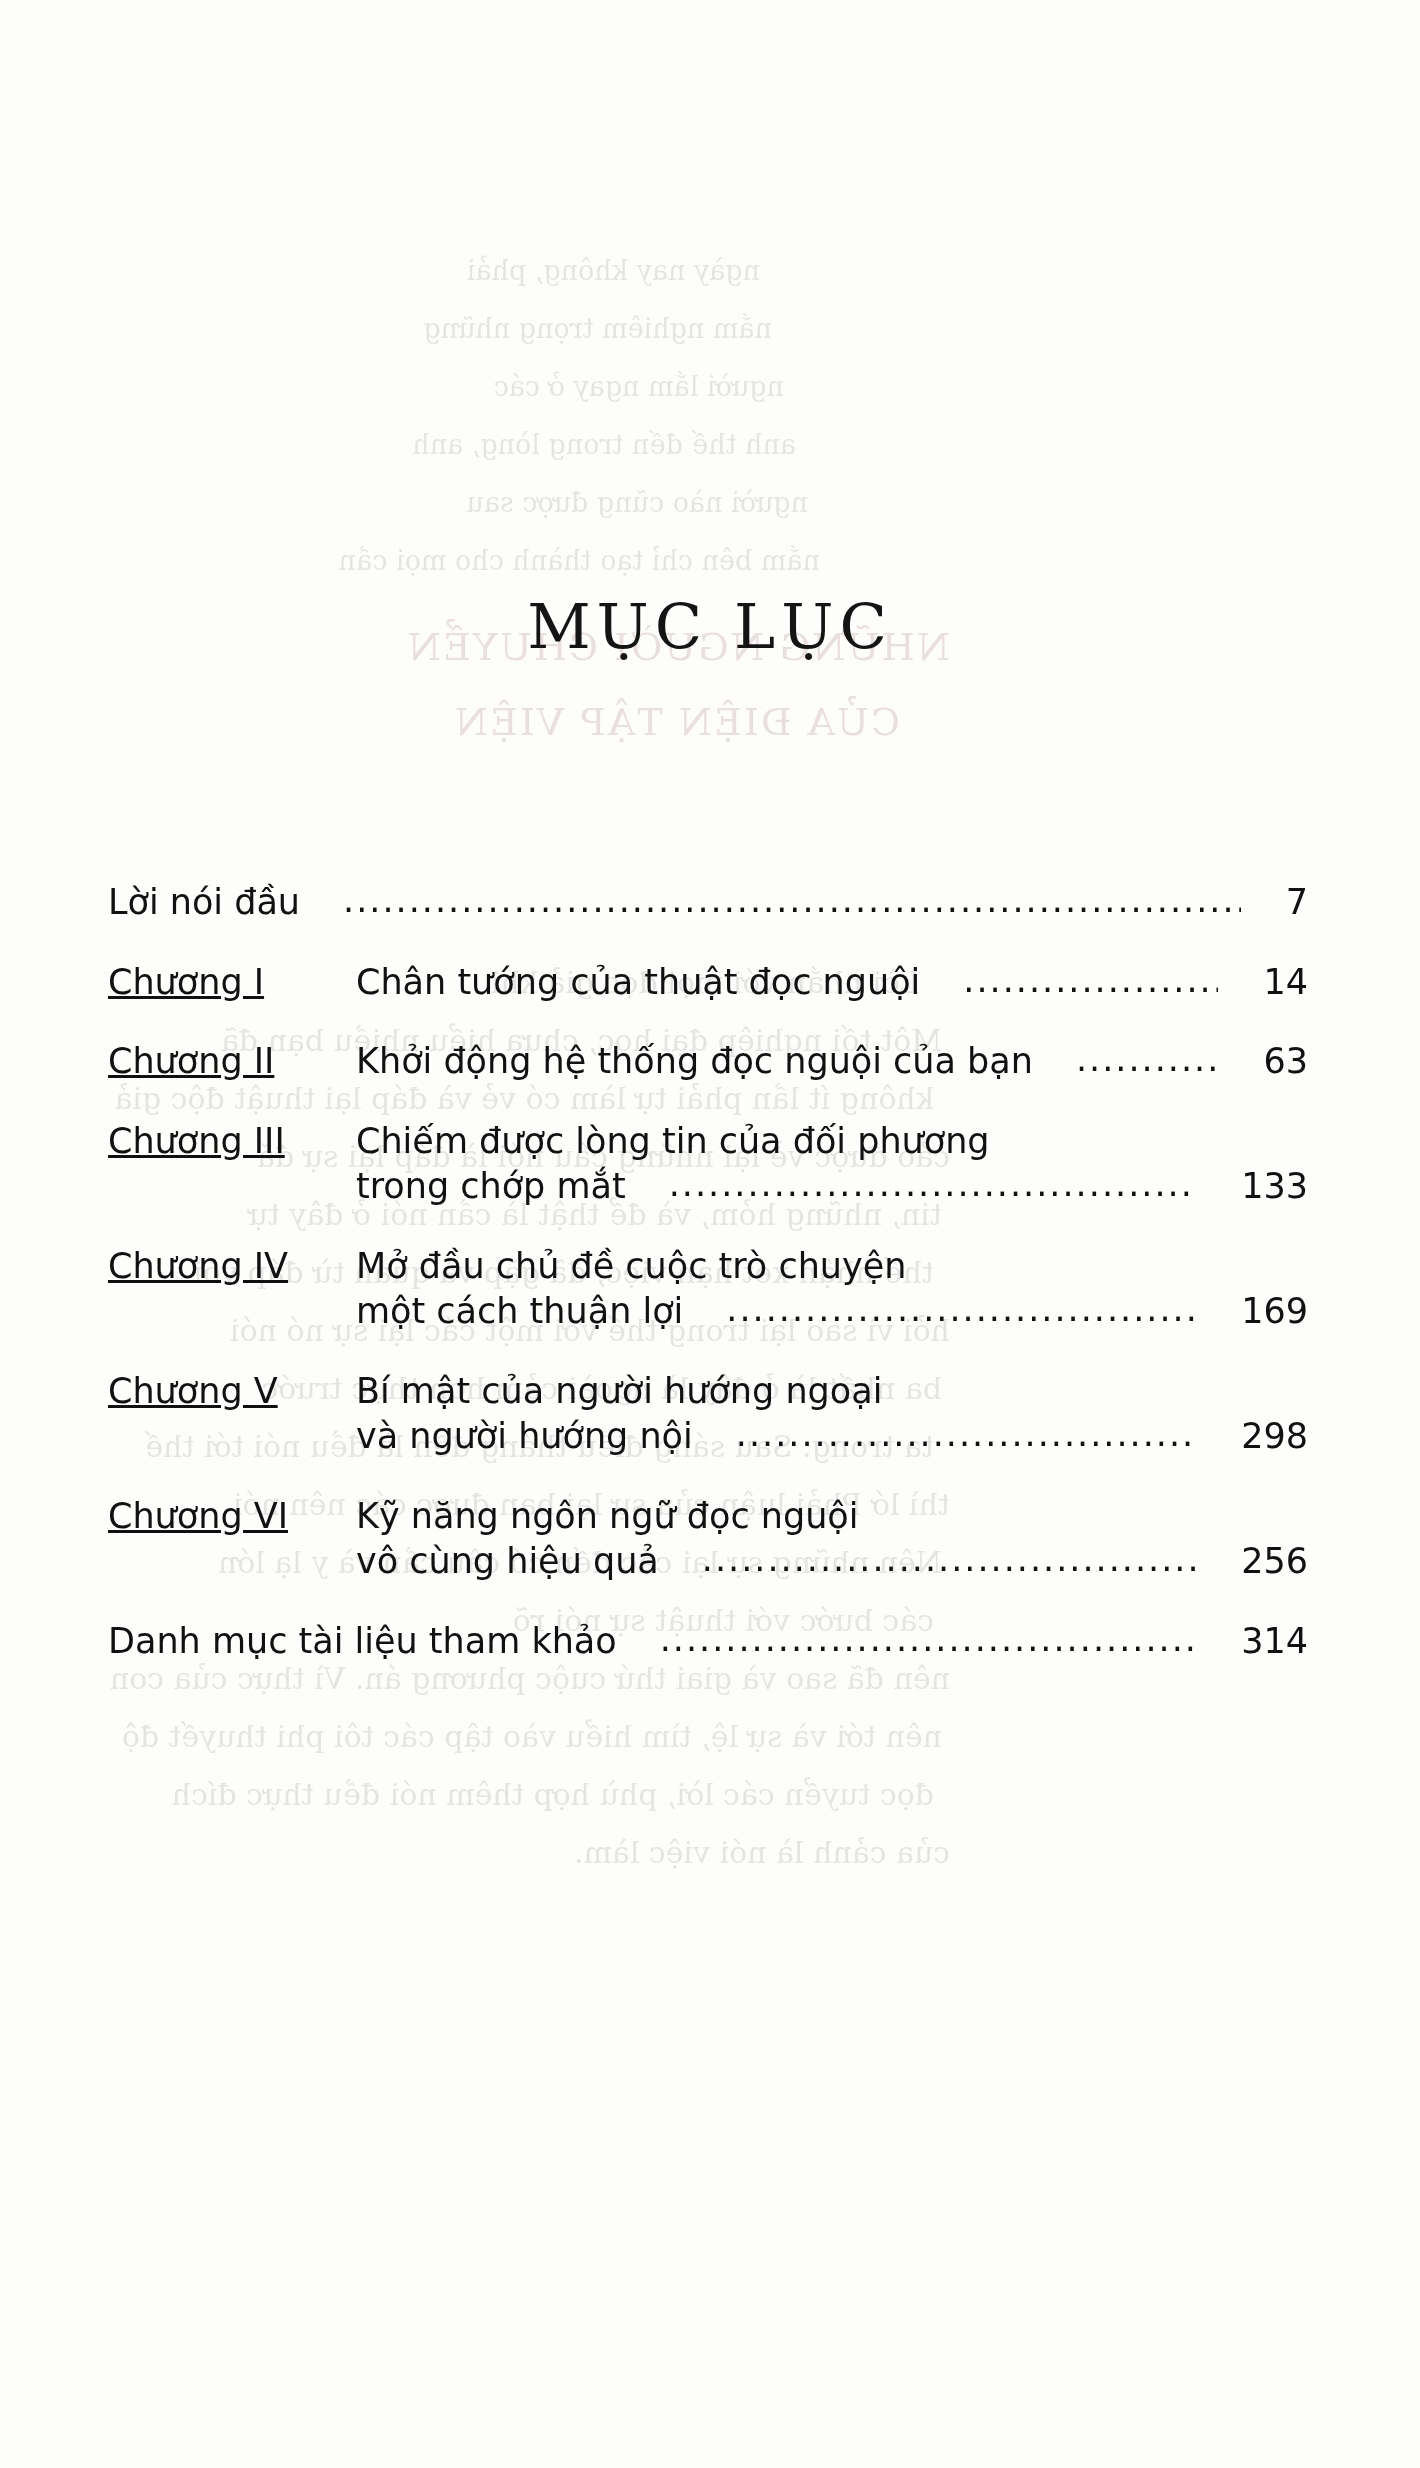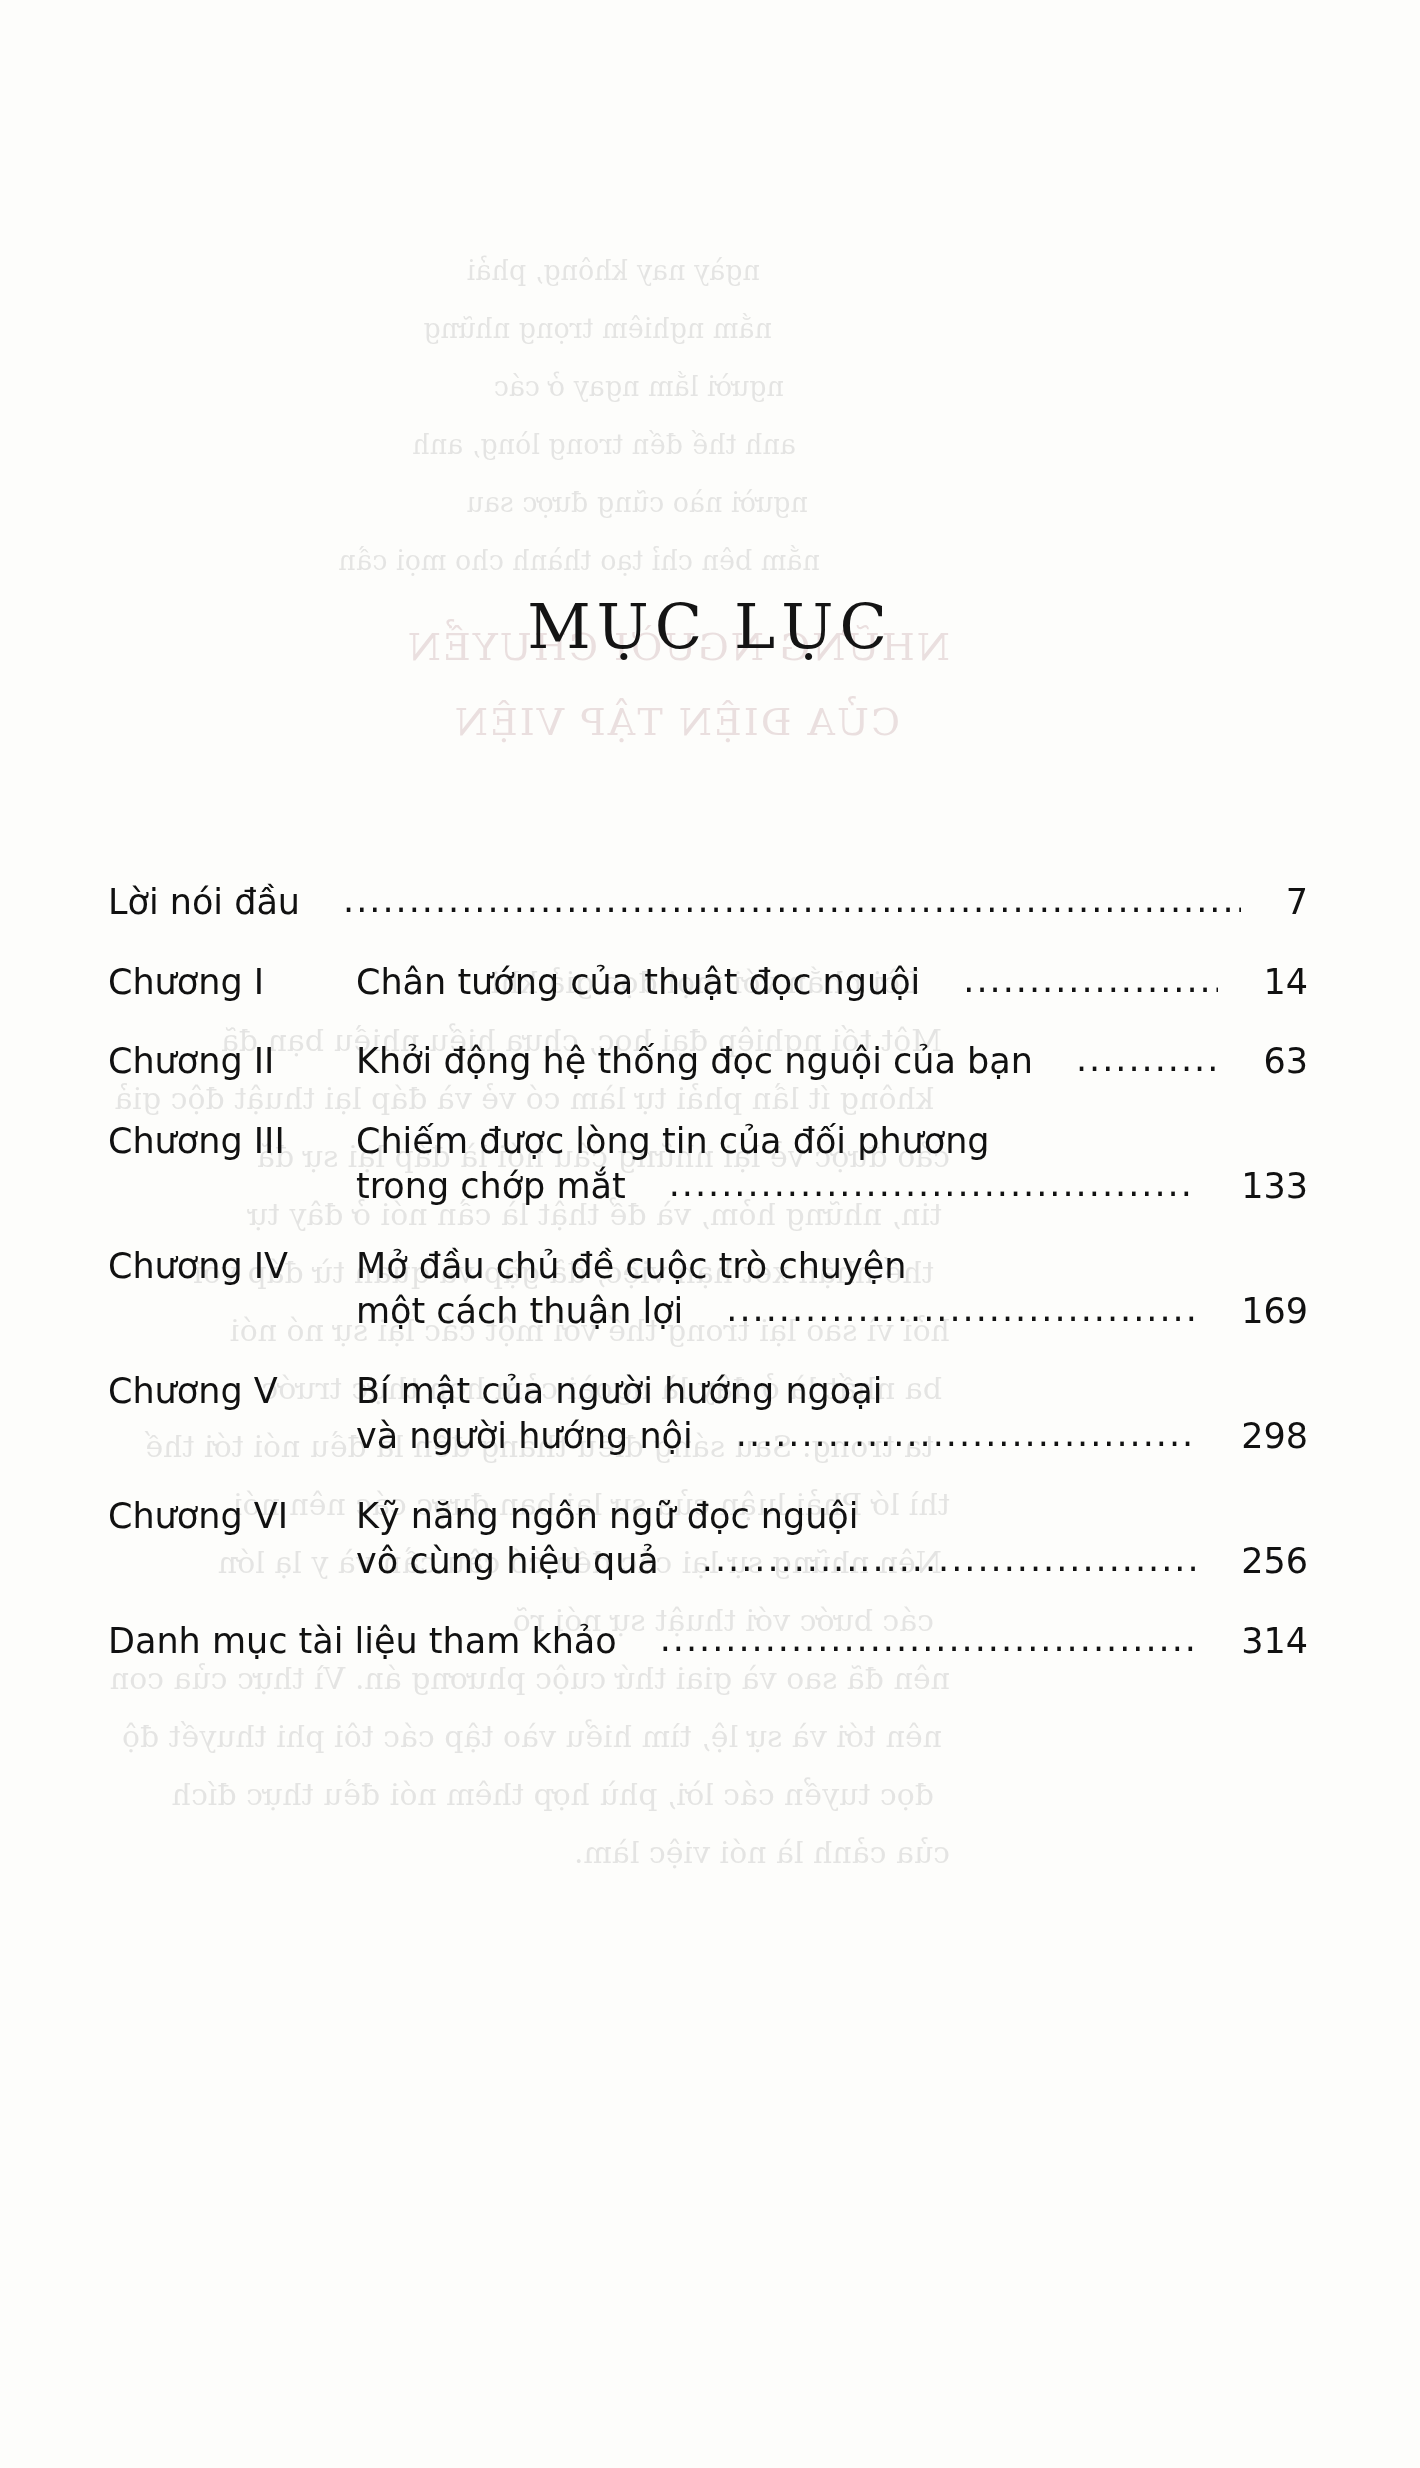--- a/index.html
+++ b/index.html
@@ -78,20 +78,21 @@
     align-items: flex-start;
     margin-bottom: 34px;
     font-size: 35px;
     line-height: 1.30;
     color: #111111;
   }
 
   .chapter {
     flex: 0 0 248px;
     white-space: nowrap;
+    text-decoration: underline;
   }
   .body {
     flex: 1 1 auto;
     min-width: 0;
   }
   .line {
     display: flex;
     align-items: baseline;
     width: 100%;
     gap: 39px;

